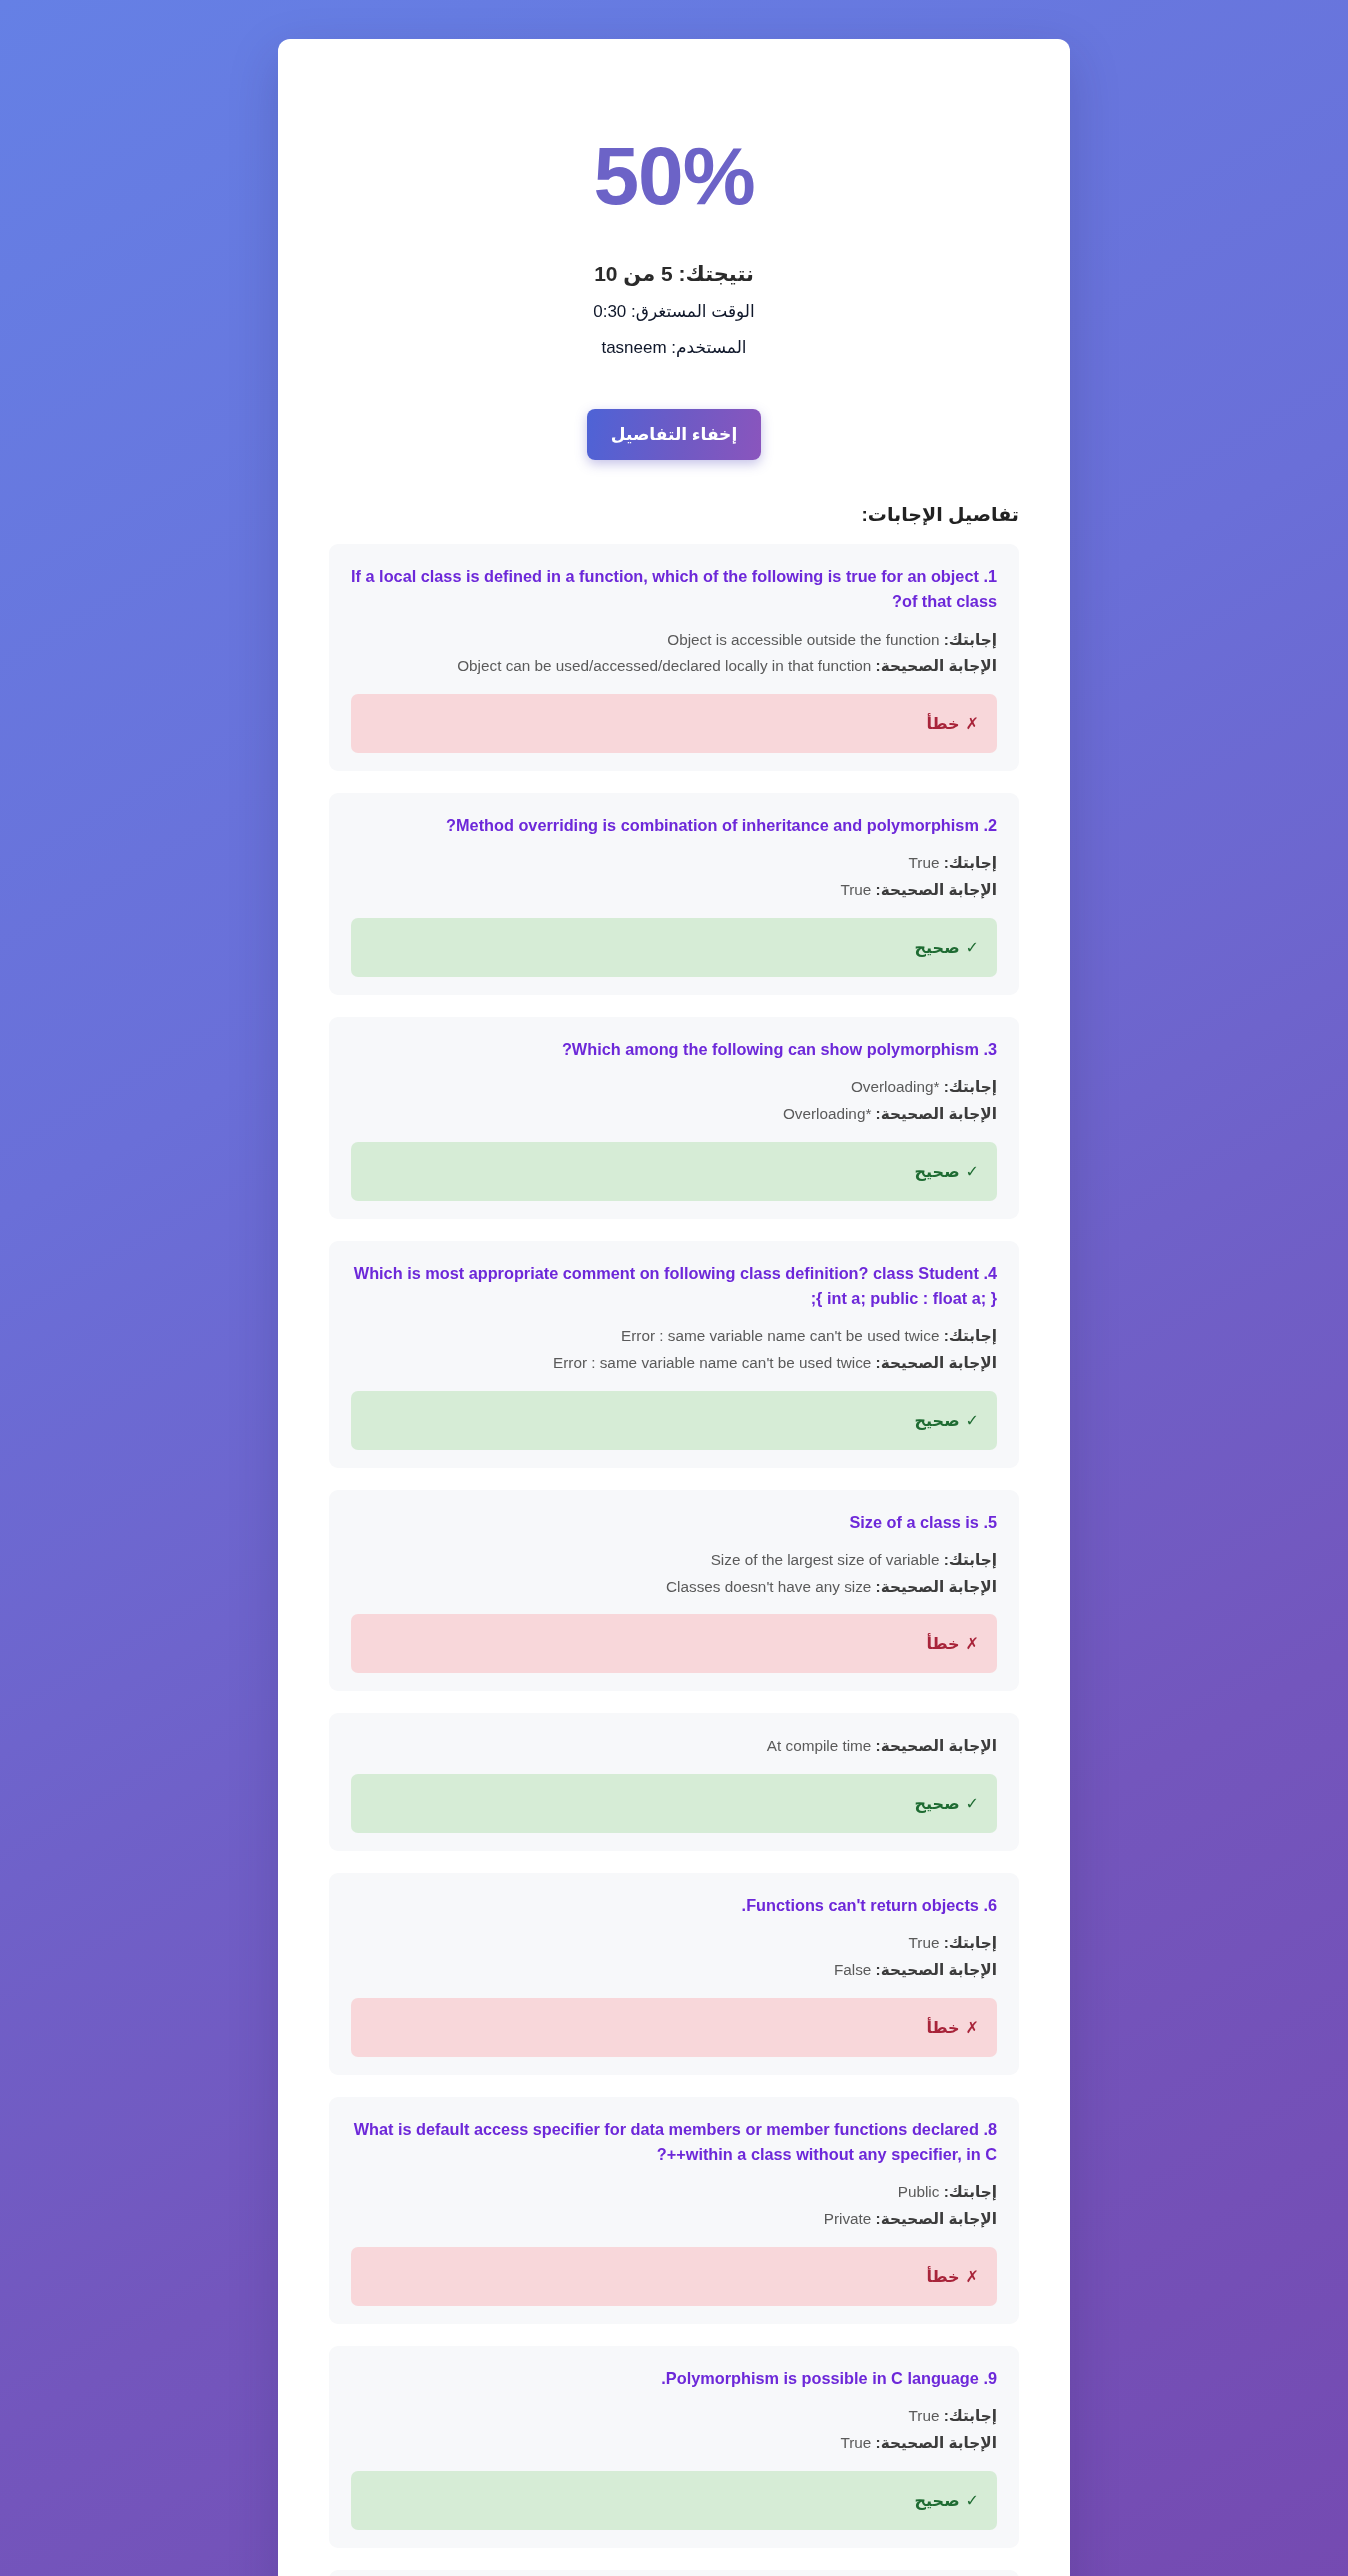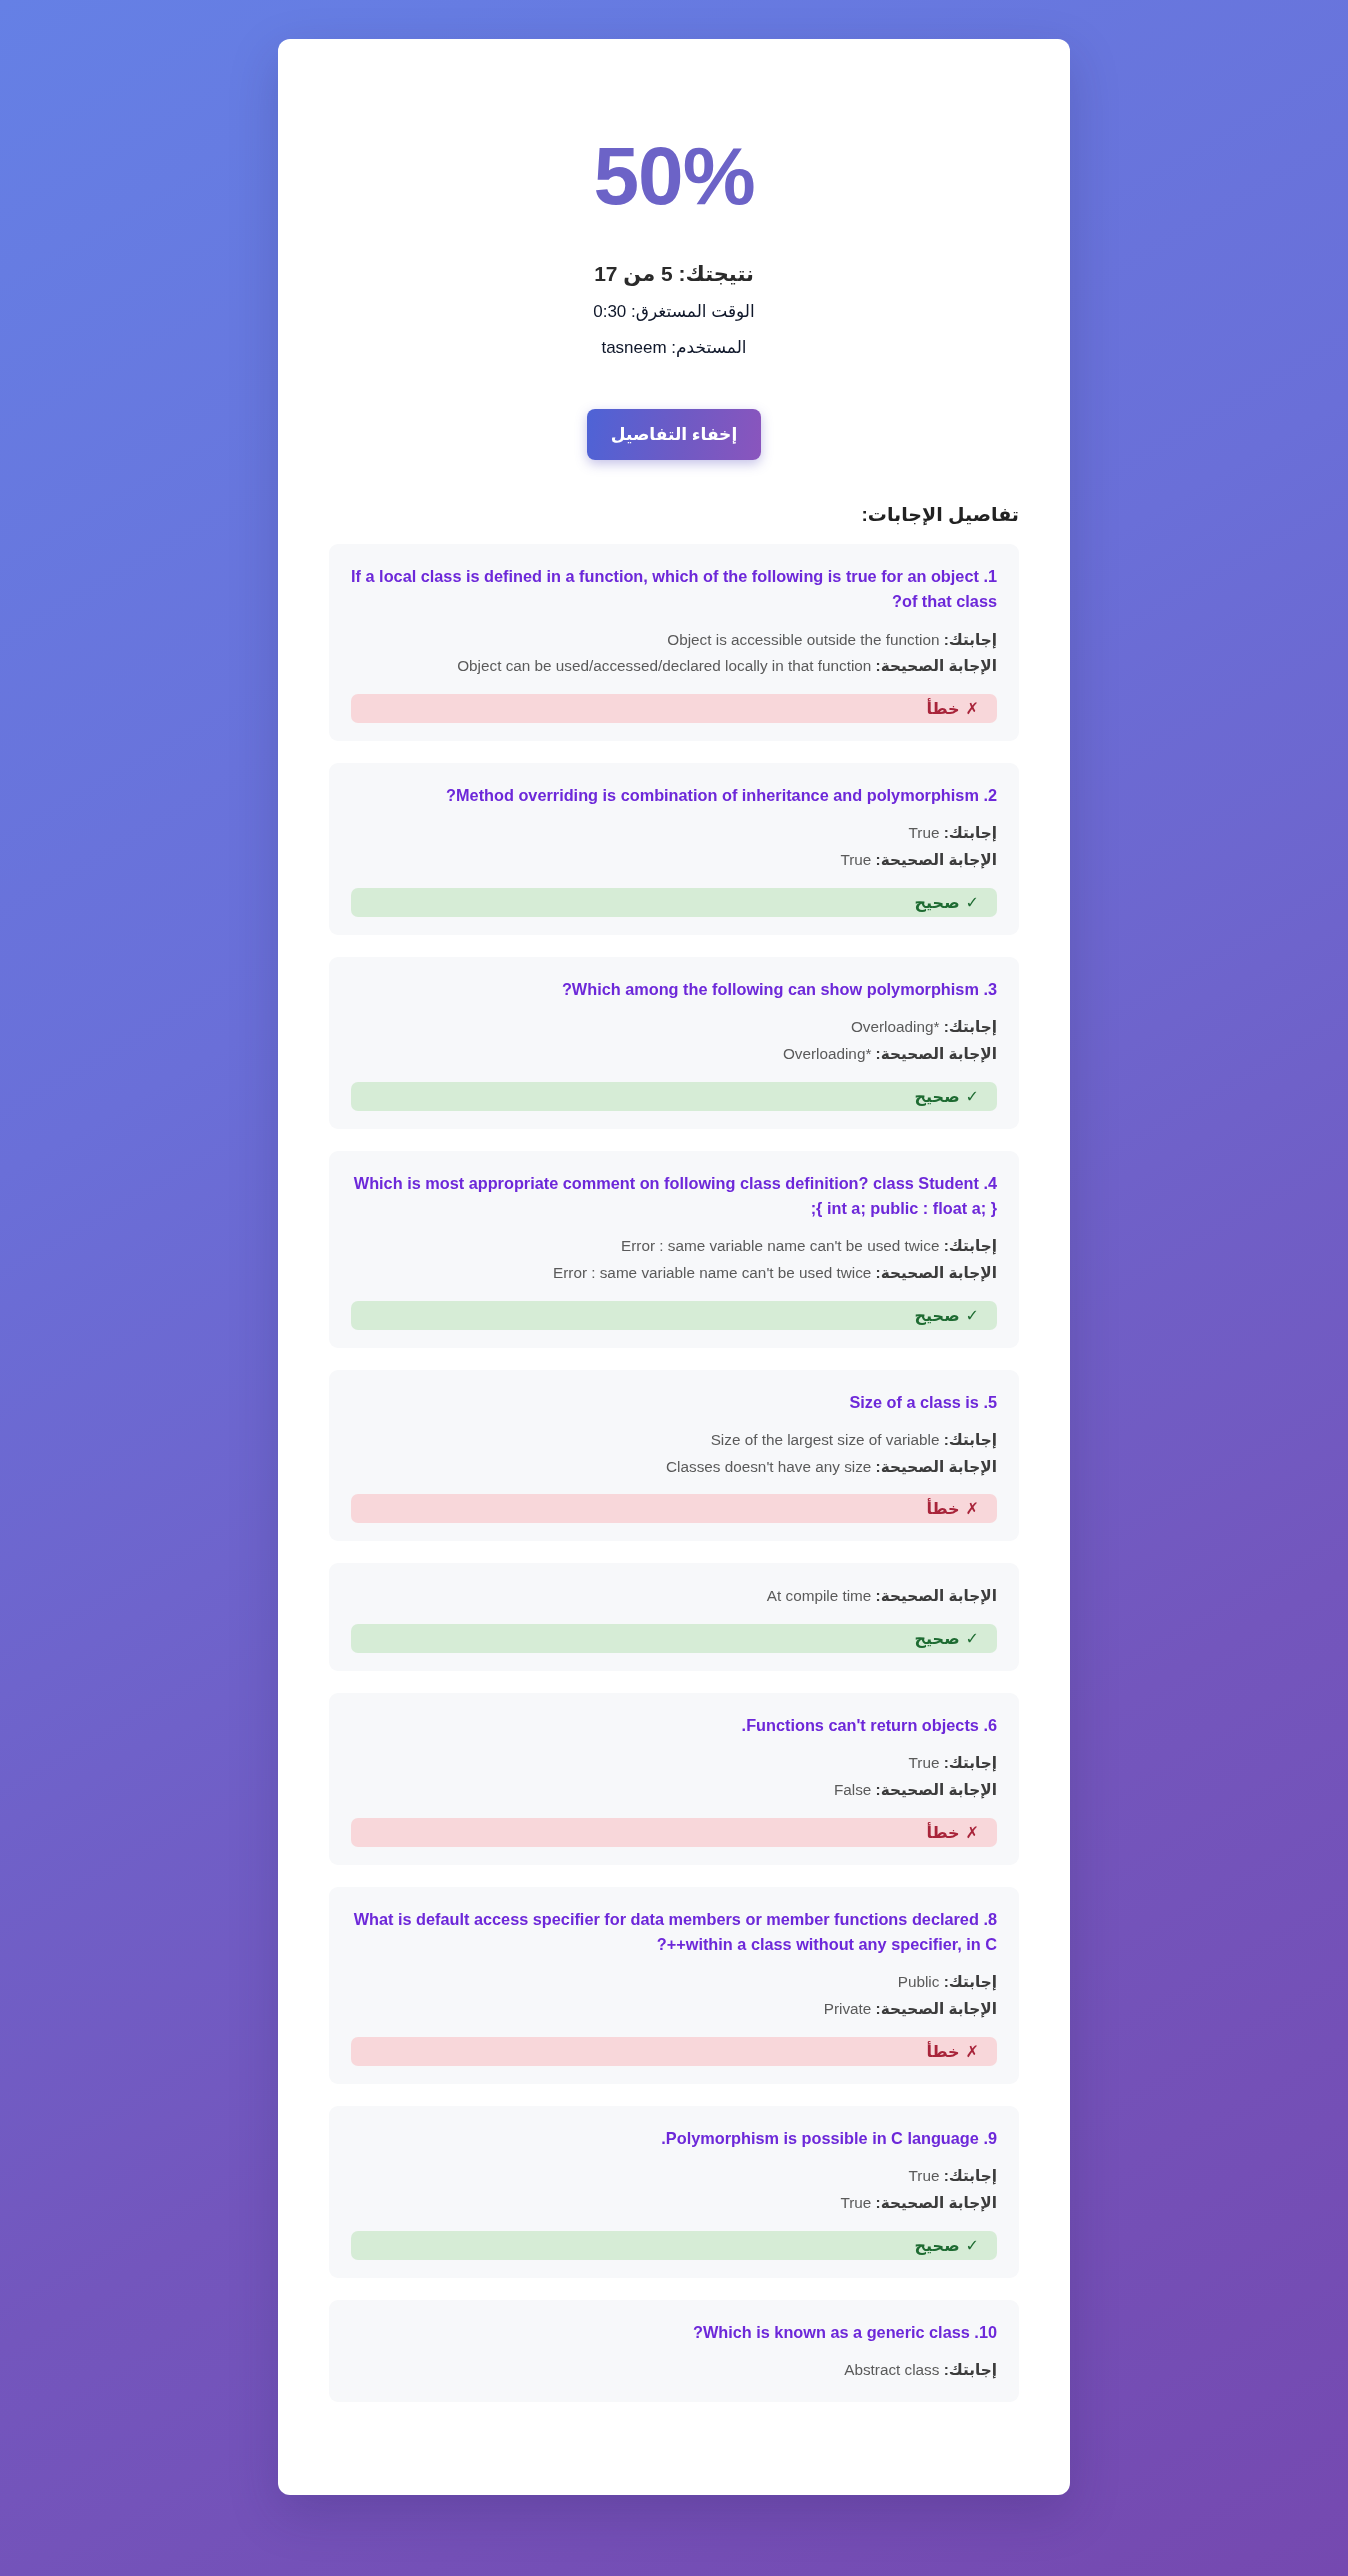--- a/index.html
+++ b/index.html
@@ -125,21 +125,21 @@
   }
 
   .answer-row .ans-value {
     unicode-bidi: isolate;
     direction: ltr;
   }
 
   .verdict {
     margin-top: 14px;
     border-radius: 7px;
-    padding: 5px 18px;
+    padding: 20px 18px;
     font-size: 16px;
     font-weight: bold;
     direction: rtl;
     text-align: right;
   }
 
   .verdict.correct {
     background: #d6ecd6;
     color: #1e6b32;
   }
@@ -151,21 +151,21 @@
 
   .verdict .mark { margin-left: 6px; }
 </style>
 </head>
 <body>
 
 <div class="result-card">
 
   <div class="score-header">
     <div class="score-percent">50%</div>
-    <div class="score-line">نتيجتك: 5 من 17</div>
+    <div class="score-line">نتيجتك: 5 من 10</div>
     <div class="meta-line">الوقت المستغرق: 0:30</div>
     <div class="meta-line">المستخدم: tasneem</div>
   </div>
 
   <div class="toggle-wrap">
     <button class="toggle-details-button">إخفاء التفاصيل</button>
   </div>
 
   <div class="answers-section">
     <div class="answers-heading">تفاصيل الإجابات:</div>

